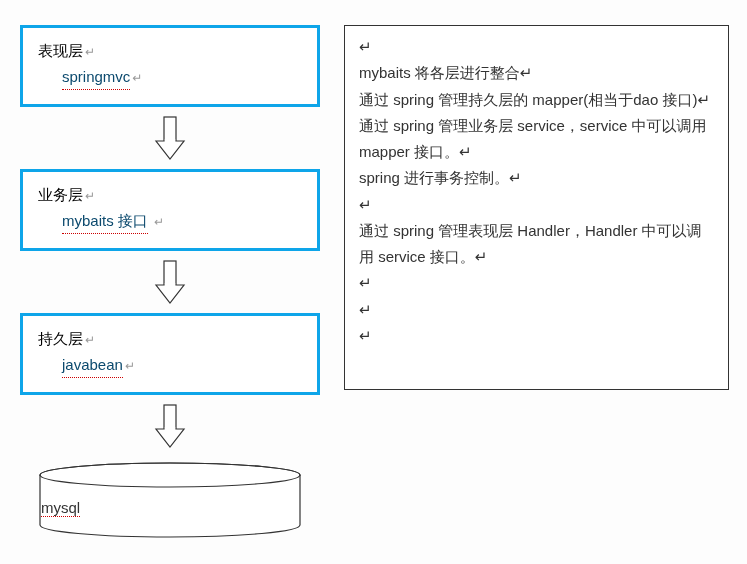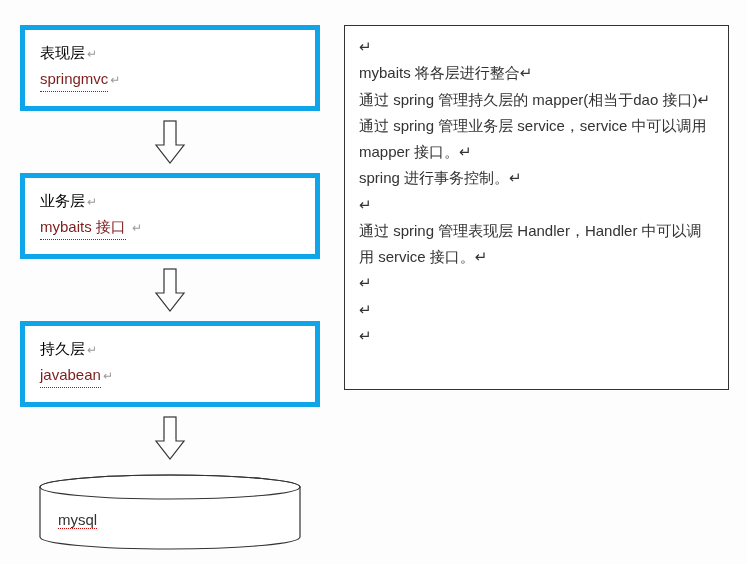--- a/index.html
+++ b/index.html
@@ -12,27 +12,27 @@
       color: #333;
       position: relative;
     }
     .left-col {
       position: absolute;
       left: 20px;
       top: 25px;
       width: 300px;
     }
     .layer-box {
-      border: 5px solid #0ea5e9;
+      border: 3px solid #0ea5e9;
       padding: 10px 15px 15px 15px;
       background: #fff;
       line-height: 1.7;
     }
     .title { color: #000; }
-    .tech { color: #7f1d1d; position: relative; display: inline-block; }
+    .tech { color: #0c4a6e; position: relative; display: inline-block; margin-left: 24px; }
     .tech::after {
       content: '';
       position: absolute;
       left: 0; right: 0; bottom: -1px;
       border-bottom: 1px dotted #c00;
     }
     .ret { color: #999; font-size: 12px; margin-left: 2px; }
     .arrow-wrap {
       display: flex;
       justify-content: center;
@@ -42,21 +42,21 @@
     .cylinder-wrap {
       position: relative;
       width: 280px;
       height: 80px;
       margin-top: 4px;
       margin-left: 10px;
     }
     .cylinder-wrap svg { position: absolute; left: 0; top: 0; }
     .cyl-label {
       position: absolute;
-      left: 28px;
+      left: 11px;
       top: 38px;
       display: inline-block;
     }
     .cyl-label::after {
       content: '';
       position: absolute;
       left: 0; right: 0; bottom: -1px;
       border-bottom: 1px dotted #c00;
     }
     .right-col {

